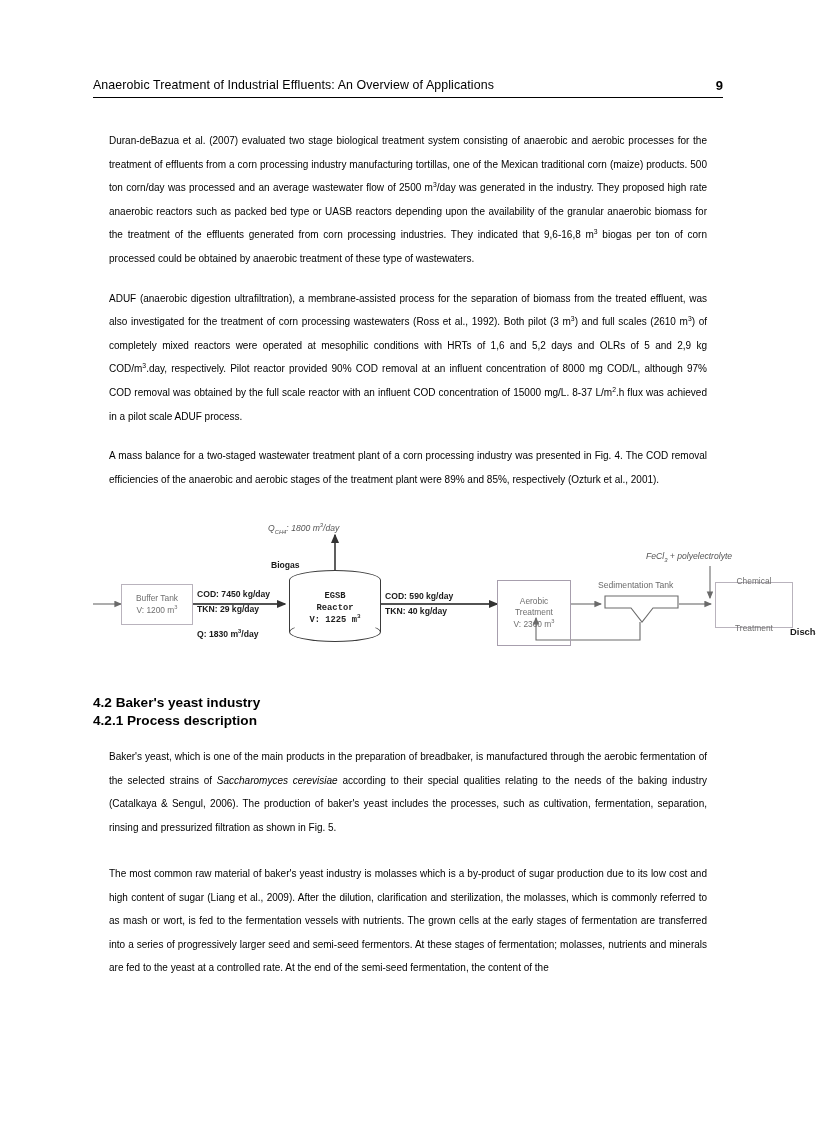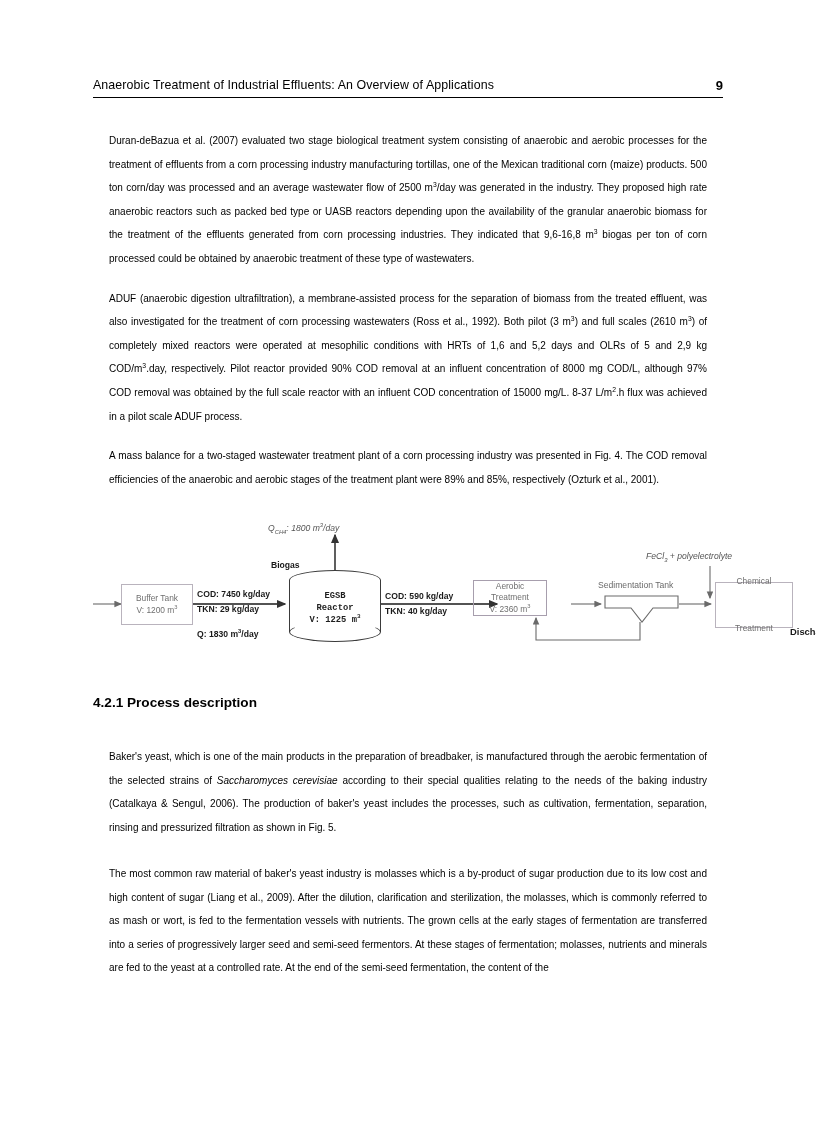--- a/index.html
+++ b/index.html
@@ -227,21 +227,21 @@
 
     <div class="cyl-top" style="left:196px; top:52px; width:92px; height:20px;"></div>
     <div class="cyl-body" style="left:196px; top:62px; width:92px; height:52px;"></div>
     <div class="cyl-bot" style="left:196px; top:104px; width:92px; height:20px; border-top-color:transparent;"></div>
     <div class="cyl-text" style="left:196px; top:72px; width:92px;">
       <div>EGSB</div>
       <div>Reactor</div>
       <div><span>V: 1225 m</span><sup class="sp">3</sup></div>
     </div>
 
-    <div class="dbox" style="left:380px; top:62px; width:74px; height:36px; border-color:#a79ead;">
+    <div class="dbox" style="left:404px; top:62px; width:74px; height:66px; border-color:#a79ead;">
       <div>Aerobic</div>
       <div>Treatment</div>
       <div><span>V: 2360 m</span><sup class="sp">3</sup></div>
     </div>
 
     <div class="dbox" style="left:622px; top:64px; width:78px; height:46px;gap:36px;">
       <div>Chemical</div>
       <div>Treatment</div>
     </div>
 
@@ -259,20 +259,21 @@
 
     <div class="dlabel" style="left:505px; top:62px; color:#6a6a6a;">Sedimentation Tank</div>
 
     <div class="dlabel ital" style="left:553px; top:33px;"><span>FeCl</span><sub class="sb">3</sub><span> + polyelectrolyte</span></div>
 
     <div class="dlabel bold" style="left:697px; top:92px; font-size:9.4px;">Discharge</div>
   </div>
 
 
   <div class="sec-block">
+    <p class="heading">4.2 Baker's yeast industry</p>
     <p class="heading">4.2.1 Process description</p>
   </div>
 
   <div class="body2">
     <p class="para"><span>Baker's yeast, which is one of the main products in the preparation of breadbaker, is manufactured through the aerobic fermentation of the selected strains of </span><i class="it">Saccharomyces cerevisiae</i><span> according to their special qualities relating to the needs of the baking industry (Catalkaya &amp; Sengul, 2006). The production of baker's yeast includes the processes, such as cultivation, fermentation, separation, rinsing and pressurized filtration as shown in Fig. 5.</span></p>
   </div>
 
   <div class="body3">
     <p class="para">The most common raw material of baker's yeast industry is molasses which is a by-product of sugar production due to its low cost and high content of sugar (Liang et al., 2009). After the dilution, clarification and sterilization, the molasses, which is commonly referred to as mash or wort, is fed to the fermentation vessels with nutrients. The grown cells at the early stages of fermentation are transferred into a series of progressively larger seed and semi-seed fermentors. At these stages of fermentation; molasses, nutrients and minerals are fed to the yeast at a controlled rate. At the end of the semi-seed fermentation, the content of the</p>
   </div>

